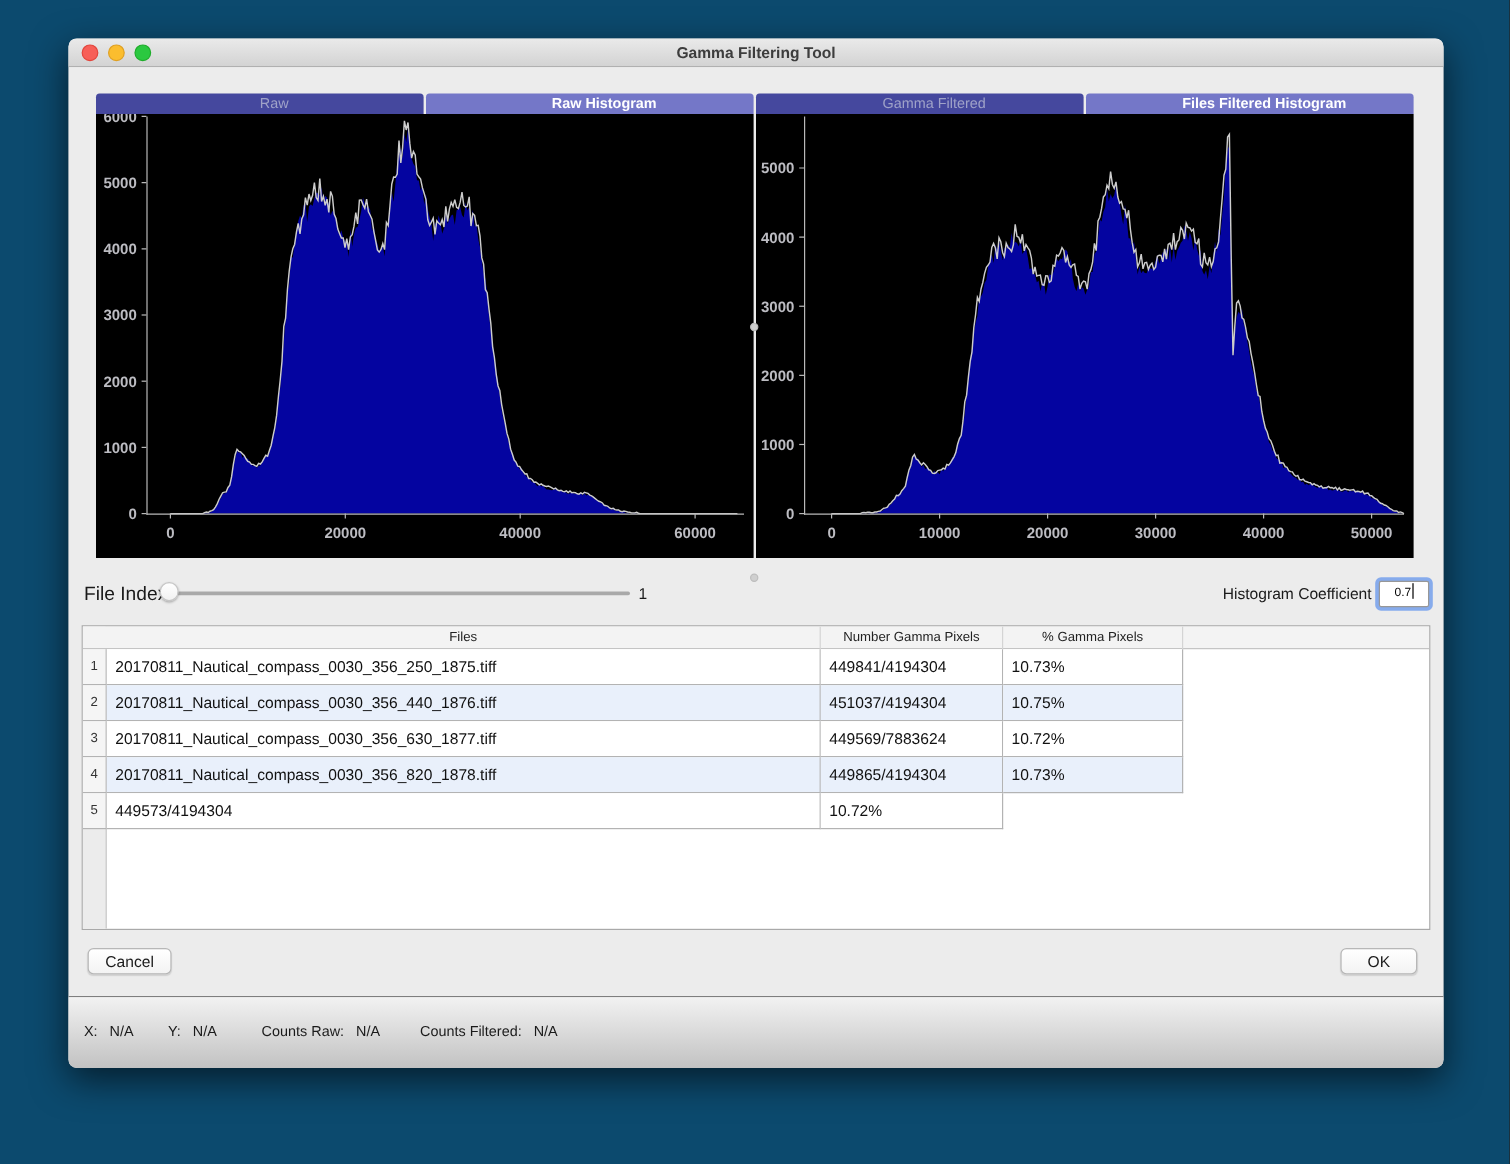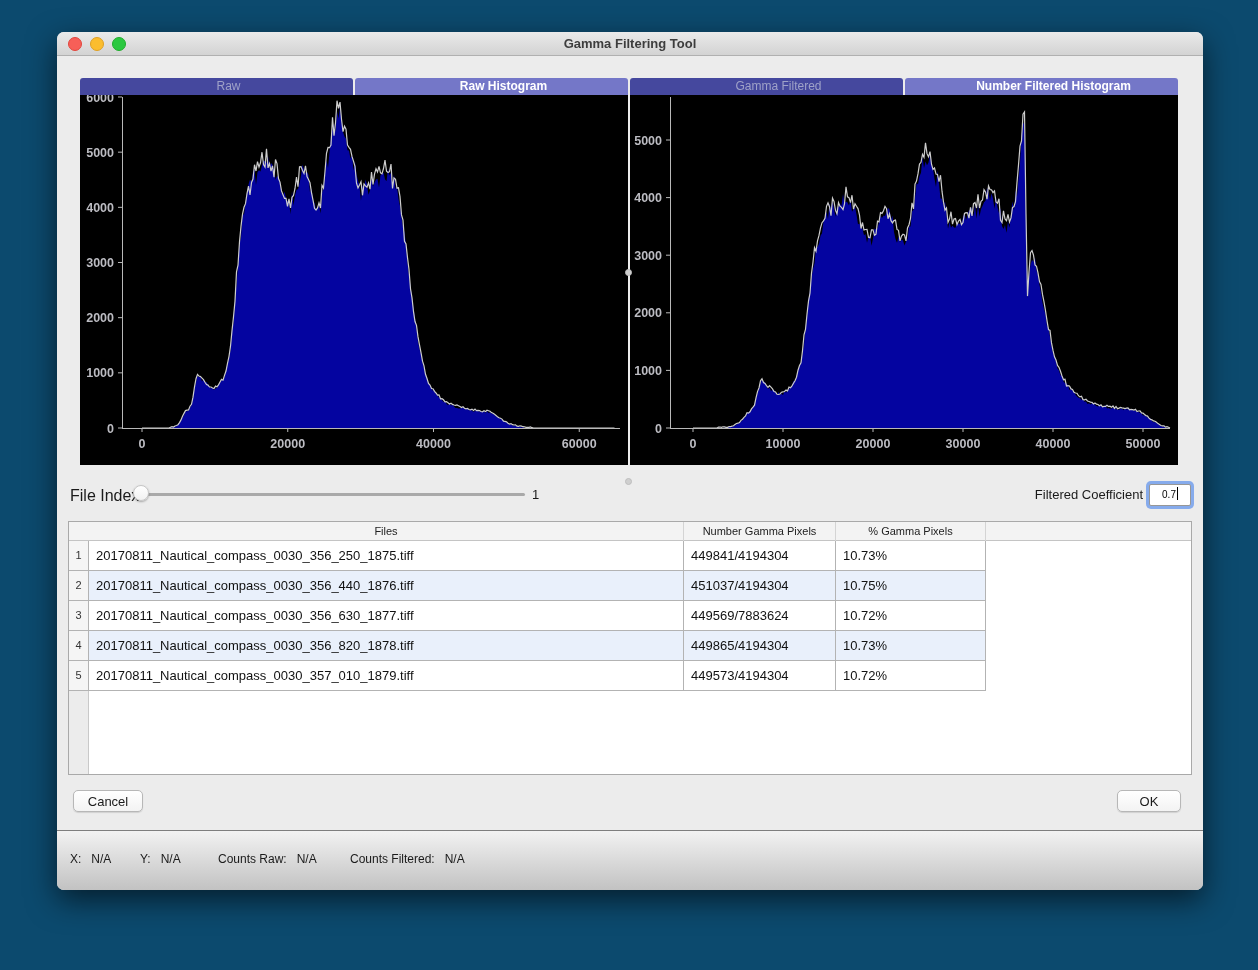--- a/index.html
+++ b/index.html
@@ -93,21 +93,21 @@
       </div>
       <div class="title">Gamma Filtering Tool</div>
     </div>
 
     <div class="tabs tabs-left" id="tabs-left">
         <div class="tab unsel">Raw</div>
         <div class="tab sel">Raw Histogram</div>
       </div>
     <div class="tabs tabs-right" id="tabs-right">
         <div class="tab unsel">Gamma Filtered</div>
-        <div class="tab sel">Number Filtered Histogram</div>
+        <div class="tab sel">Files Filtered Histogram</div>
       </div>
 
     <svg class="chart chart-left" id="chart-left" viewBox="0 0 548 370">
         <path d="M62.0,333 L62.0,333.0 L63.5,333.0 L65.0,333.0 L66.5,333.0 L68.0,333.0 L69.5,333.0 L71.0,333.0 L72.5,333.0 L74.0,333.0 L75.5,333.0 L77.0,333.0 L78.5,333.0 L80.0,333.0 L81.5,333.0 L83.0,333.0 L84.5,333.0 L86.0,333.0 L87.5,333.0 L89.0,333.0 L90.5,332.5 L92.0,332.6 L93.5,332.0 L95.0,331.8 L96.5,331.3 L98.0,329.5 L99.5,327.6 L101.0,325.9 L102.5,322.4 L104.0,320.3 L105.5,316.4 L107.0,316.2 L108.5,315.4 L110.0,312.7 L111.5,309.9 L113.0,302.5 L114.5,293.0 L116.0,287.3 L117.5,280.4 L119.0,282.5 L120.5,281.2 L122.0,286.6 L123.5,284.2 L125.0,287.3 L126.5,287.0 L128.0,289.4 L129.5,291.8 L131.0,293.6 L132.5,292.2 L134.0,295.1 L135.5,293.2 L137.0,292.9 L138.5,290.1 L140.0,287.4 L141.5,285.2 L143.0,285.0 L144.5,282.2 L146.0,275.7 L147.5,268.3 L149.0,263.7 L150.5,255.1 L152.0,235.1 L153.5,228.4 L155.0,206.1 L156.5,189.4 L158.0,170.5 L159.5,148.6 L161.0,141.7 L162.5,118.7 L164.0,119.7 L165.5,108.2 L167.0,97.2 L168.5,89.4 L170.0,84.6 L171.5,86.9 L173.0,76.3 L174.5,74.4 L176.0,89.9 L177.5,76.9 L179.0,75.3 L180.5,76.6 L182.0,70.2 L183.5,65.4 L185.0,66.2 L186.5,67.9 L188.0,61.1 L189.5,74.2 L191.0,68.1 L192.5,69.8 L194.0,74.9 L195.5,84.5 L197.0,80.9 L198.5,82.3 L200.0,87.0 L201.5,97.8 L203.0,100.8 L204.5,96.8 L206.0,102.9 L207.5,106.1 L209.0,107.4 L210.5,119.2 L212.0,96.0 L213.5,110.4 L215.0,100.2 L216.5,94.7 L218.0,94.2 L219.5,88.2 L221.0,80.8 L222.5,69.5 L224.0,74.9 L225.5,78.2 L227.0,76.8 L228.5,80.1 L230.0,97.5 L231.5,93.6 L233.0,105.0 L234.5,108.0 L236.0,114.6 L237.5,112.1 L239.0,110.3 L240.5,118.6 L242.0,98.2 L243.5,92.1 L245.0,77.6 L246.5,65.0 L248.0,73.1 L249.5,57.7 L251.0,40.5 L252.5,34.4 L254.0,28.6 L255.5,36.7 L257.0,16.5 L258.5,23.5 L260.0,12.1 L261.5,26.3 L263.0,37.1 L264.5,41.5 L266.0,43.8 L267.5,55.2 L269.0,55.5 L270.5,63.8 L272.0,59.7 L273.5,75.6 L275.0,66.8 L276.5,79.4 L278.0,85.8 L279.5,91.3 L281.0,105.8 L282.5,89.9 L284.0,93.6 L285.5,84.4 L287.0,90.1 L288.5,99.7 L290.0,95.3 L291.5,83.5 L293.0,91.4 L294.5,87.4 L296.0,84.5 L297.5,83.7 L299.0,92.5 L300.5,80.3 L302.0,79.1 L303.5,77.4 L305.0,84.2 L306.5,86.3 L308.0,73.8 L309.5,80.5 L311.0,77.5 L312.5,88.7 L314.0,79.8 L315.5,93.9 L317.0,91.5 L318.5,103.9 L320.0,110.9 L321.5,122.2 L323.0,132.6 L324.5,137.6 L326.0,149.0 L327.5,167.6 L329.0,180.8 L330.5,191.2 L332.0,202.8 L333.5,213.3 L335.0,223.2 L336.5,233.9 L338.0,246.4 L339.5,254.1 L341.0,258.4 L342.5,267.8 L344.0,273.8 L345.5,278.5 L347.0,282.8 L348.5,287.2 L350.0,290.2 L351.5,292.7 L353.0,296.0 L354.5,294.7 L356.0,299.1 L357.5,300.6 L359.0,302.4 L360.5,303.4 L362.0,304.9 L363.5,306.9 L365.0,306.4 L366.5,308.8 L368.0,310.3 L369.5,308.3 L371.0,310.4 L372.5,309.7 L374.0,311.4 L375.5,313.0 L377.0,313.0 L378.5,313.4 L380.0,313.5 L381.5,312.9 L383.0,312.7 L384.5,313.4 L386.0,314.6 L387.5,313.2 L389.0,315.5 L390.5,314.3 L392.0,315.8 L393.5,316.7 L395.0,316.0 L396.5,315.1 L398.0,316.3 L399.5,316.4 L401.0,316.3 L402.5,316.6 L404.0,316.1 L405.5,317.9 L407.0,316.1 L408.5,318.0 L410.0,317.3 L411.5,318.4 L413.0,318.5 L414.5,320.0 L416.0,321.5 L417.5,321.4 L419.0,322.5 L420.5,323.9 L422.0,324.8 L423.5,325.3 L425.0,327.2 L426.5,327.1 L428.0,328.6 L429.5,329.9 L431.0,329.2 L432.5,330.4 L434.0,330.7 L435.5,330.7 L437.0,331.2 L438.5,331.4 L440.0,331.6 L441.5,332.4 L443.0,332.0 L444.5,333.0 L446.0,332.9 L447.5,332.8 L449.0,332.4 L450.5,332.9 L452.0,333.0 L453.5,333.0 L455.0,333.0 L456.5,333.0 L458.0,333.0 L459.5,333.0 L461.0,333.0 L462.5,333.0 L464.0,333.0 L465.5,333.0 L467.0,333.0 L468.5,333.0 L470.0,333.0 L471.5,333.0 L473.0,333.0 L474.5,333.0 L476.0,333.0 L477.5,333.0 L479.0,333.0 L480.5,333.0 L482.0,333.0 L483.5,333.0 L485.0,333.0 L486.5,333.0 L488.0,333.0 L489.5,333.0 L491.0,333.0 L492.5,333.0 L494.0,333.0 L495.5,333.0 L497.0,333.0 L498.5,333.0 L500.0,333.0 L501.5,333.0 L503.0,333.0 L504.5,333.0 L506.0,333.0 L507.5,333.0 L509.0,333.0 L510.5,333.0 L512.0,333.0 L513.5,333.0 L515.0,333.0 L516.5,333.0 L518.0,333.0 L519.5,333.0 L521.0,333.0 L522.5,333.0 L524.0,333.0 L525.5,333.0 L527.0,333.0 L528.5,333.0 L530.0,333.0 L531.5,333.0 L533.0,333.0 L534.5,333.0 L534.5,333 Z" fill="#0404a0" stroke="none"></path>
         <path d="M62.0,333.0 L63.5,333.0 L65.0,333.0 L66.5,333.0 L68.0,333.0 L69.5,333.0 L71.0,333.0 L72.5,333.0 L74.0,333.0 L75.5,333.0 L77.0,333.0 L78.5,333.0 L80.0,333.0 L81.5,333.0 L83.0,333.0 L84.5,333.0 L86.0,333.0 L87.5,333.0 L89.0,333.0 L90.5,332.2 L92.0,331.7 L93.5,332.1 L95.0,331.0 L96.5,330.5 L98.0,329.7 L99.5,327.6 L101.0,324.9 L102.5,321.2 L104.0,318.4 L105.5,315.6 L107.0,315.1 L108.5,314.9 L110.0,311.2 L111.5,309.3 L113.0,302.2 L114.5,291.8 L116.0,283.7 L117.5,279.4 L119.0,281.1 L120.5,281.6 L122.0,283.1 L123.5,284.6 L125.0,287.3 L126.5,289.5 L128.0,290.1 L129.5,292.0 L131.0,292.0 L132.5,293.0 L134.0,293.6 L135.5,291.1 L137.0,291.7 L138.5,289.9 L140.0,287.0 L141.5,284.4 L143.0,285.2 L144.5,280.4 L146.0,276.0 L147.5,268.4 L149.0,261.3 L150.5,251.2 L152.0,235.6 L153.5,221.9 L155.0,206.1 L156.5,176.9 L158.0,170.2 L159.5,146.7 L161.0,131.2 L162.5,119.2 L164.0,112.3 L165.5,108.7 L167.0,98.6 L168.5,91.2 L170.0,100.0 L171.5,87.4 L173.0,84.0 L174.5,69.7 L176.0,76.0 L177.5,66.7 L179.0,72.1 L180.5,67.8 L182.0,57.2 L183.5,69.6 L185.0,72.1 L186.5,53.9 L188.0,72.9 L189.5,68.5 L191.0,76.1 L192.5,70.9 L194.0,82.1 L195.5,64.5 L197.0,68.6 L198.5,83.6 L200.0,87.1 L201.5,95.9 L203.0,99.7 L204.5,103.4 L206.0,103.3 L207.5,111.4 L209.0,103.9 L210.5,113.0 L212.0,102.3 L213.5,100.5 L215.0,93.5 L216.5,82.2 L218.0,91.6 L219.5,71.8 L221.0,71.6 L222.5,75.5 L224.0,78.5 L225.5,70.9 L227.0,81.5 L228.5,84.4 L230.0,87.7 L231.5,97.6 L233.0,105.2 L234.5,113.3 L236.0,115.1 L237.5,112.9 L239.0,107.9 L240.5,113.0 L242.0,90.4 L243.5,93.1 L245.0,76.2 L246.5,58.3 L248.0,52.5 L249.5,52.7 L251.0,50.0 L252.5,22.2 L254.0,40.7 L255.5,28.0 L257.0,5.7 L258.5,13.3 L260.0,7.1 L261.5,24.3 L263.0,36.7 L264.5,31.2 L266.0,34.2 L267.5,50.1 L269.0,52.3 L270.5,54.3 L272.0,61.4 L273.5,66.2 L275.0,71.3 L276.5,88.2 L278.0,92.9 L279.5,90.1 L281.0,86.8 L282.5,100.3 L284.0,89.0 L285.5,90.9 L287.0,92.3 L288.5,87.9 L290.0,94.2 L291.5,77.0 L293.0,89.5 L294.5,79.2 L296.0,73.7 L297.5,77.0 L299.0,71.3 L300.5,77.8 L302.0,78.8 L303.5,73.5 L305.0,65.1 L306.5,76.2 L308.0,77.5 L309.5,76.7 L311.0,69.0 L312.5,93.4 L314.0,82.9 L315.5,84.4 L317.0,93.1 L318.5,92.8 L320.0,101.5 L321.5,119.9 L323.0,125.1 L324.5,146.4 L326.0,148.9 L327.5,162.6 L329.0,174.5 L330.5,193.8 L332.0,202.9 L333.5,216.7 L335.0,226.6 L336.5,230.3 L338.0,241.9 L339.5,249.9 L341.0,257.6 L342.5,266.2 L344.0,270.9 L345.5,279.3 L347.0,283.5 L348.5,288.4 L350.0,290.1 L351.5,293.5 L353.0,293.7 L354.5,296.3 L356.0,298.0 L357.5,300.0 L359.0,299.8 L360.5,303.8 L362.0,303.7 L363.5,304.8 L365.0,306.8 L366.5,306.6 L368.0,307.8 L369.5,309.0 L371.0,308.2 L372.5,309.4 L374.0,310.0 L375.5,310.4 L377.0,310.0 L378.5,310.7 L380.0,311.5 L381.5,312.5 L383.0,311.8 L384.5,313.2 L386.0,313.9 L387.5,313.5 L389.0,314.5 L390.5,314.8 L392.0,314.1 L393.5,315.4 L395.0,314.1 L396.5,315.6 L398.0,315.3 L399.5,315.6 L401.0,316.5 L402.5,316.8 L404.0,315.8 L405.5,316.6 L407.0,315.2 L408.5,315.7 L410.0,316.2 L411.5,317.6 L413.0,318.3 L414.5,319.3 L416.0,320.5 L417.5,321.7 L419.0,322.7 L420.5,323.2 L422.0,324.1 L423.5,326.1 L425.0,326.4 L426.5,326.9 L428.0,328.3 L429.5,329.0 L431.0,328.6 L432.5,329.7 L434.0,330.0 L435.5,329.9 L437.0,331.1 L438.5,331.4 L440.0,330.8 L441.5,331.1 L443.0,331.7 L444.5,331.8 L446.0,332.3 L447.5,332.4 L449.0,332.4 L450.5,331.9 L452.0,332.7 L453.5,333.0 L455.0,333.0 L456.5,333.0 L458.0,333.0 L459.5,333.0 L461.0,333.0 L462.5,333.0 L464.0,333.0 L465.5,333.0 L467.0,333.0 L468.5,333.0 L470.0,333.0 L471.5,333.0 L473.0,333.0 L474.5,333.0 L476.0,333.0 L477.5,333.0 L479.0,333.0 L480.5,333.0 L482.0,333.0 L483.5,333.0 L485.0,333.0 L486.5,333.0 L488.0,333.0 L489.5,333.0 L491.0,333.0 L492.5,333.0 L494.0,333.0 L495.5,333.0 L497.0,333.0 L498.5,333.0 L500.0,333.0 L501.5,333.0 L503.0,333.0 L504.5,333.0 L506.0,333.0 L507.5,333.0 L509.0,333.0 L510.5,333.0 L512.0,333.0 L513.5,333.0 L515.0,333.0 L516.5,333.0 L518.0,333.0 L519.5,333.0 L521.0,333.0 L522.5,333.0 L524.0,333.0 L525.5,333.0 L527.0,333.0 L528.5,333.0 L530.0,333.0 L531.5,333.0 L533.0,333.0 L534.5,333.0" fill="none" stroke="#cdcdcd" stroke-width="1.2"></path>
         <line x1="42.5" y1="2" x2="42.5" y2="334" stroke="#b9b9b9" stroke-width="1"></line>
         <line x1="42" y1="333.5" x2="540" y2="333.5" stroke="#b9b9b9" stroke-width="1"></line>
         <line x1="62" y1="333" x2="62" y2="337" stroke="#b9b9b9" stroke-width="1"></line>
         <text x="62" y="353" text-anchor="middle" fill="#bcbcc2" font-size="12.5" font-weight="bold">0</text>
         <line x1="207.75" y1="333" x2="207.75" y2="337" stroke="#b9b9b9" stroke-width="1"></line>
@@ -165,21 +165,21 @@
     <span class="split-dot split-v"></span>
     <span class="split-dot split-h"></span>
 
     <span class="ctl-label">File Index</span>
     <div class="slider">
       <div class="slider-track"></div>
       <div class="slider-thumb"></div>
     </div>
     <span class="slider-value">1</span>
 
-    <span class="coef-label">Filtered Coefficient</span>
+    <span class="coef-label">Histogram Coefficient</span>
     <div class="coef-input"><span>0.7</span><span class="caret"></span></div>
 
     <div class="table">
       <div class="gutter-strip"></div>
       <div class="thead">
         <div class="th th-files">Files</div>
         <div class="th th-pix">Number Gamma Pixels</div>
         <div class="th th-pct">% Gamma Pixels</div>
       </div>
       <div class="tbody" id="tbody">
@@ -206,21 +206,20 @@
           </div>
           <div class="row alt">
             <div class="cell c-num">4</div>
             <div class="cell c-file">20170811_Nautical_compass_0030_356_820_1878.tiff</div>
             <div class="cell c-pix">449865/4194304</div>
             <div class="cell c-pct">10.73%</div>
             <div class="cell c-fill"></div>
           </div>
           <div class="row">
             <div class="cell c-num">5</div>
-            <div class="cell c-file">20170811_Nautical_compass_0030_357_010_1879.tiff</div>
             <div class="cell c-pix">449573/4194304</div>
             <div class="cell c-pct">10.72%</div>
             <div class="cell c-fill"></div>
           </div>
         </div>
     </div>
 
     <button class="btn btn-cancel">Cancel</button>
     <button class="btn btn-ok">OK</button>
 

